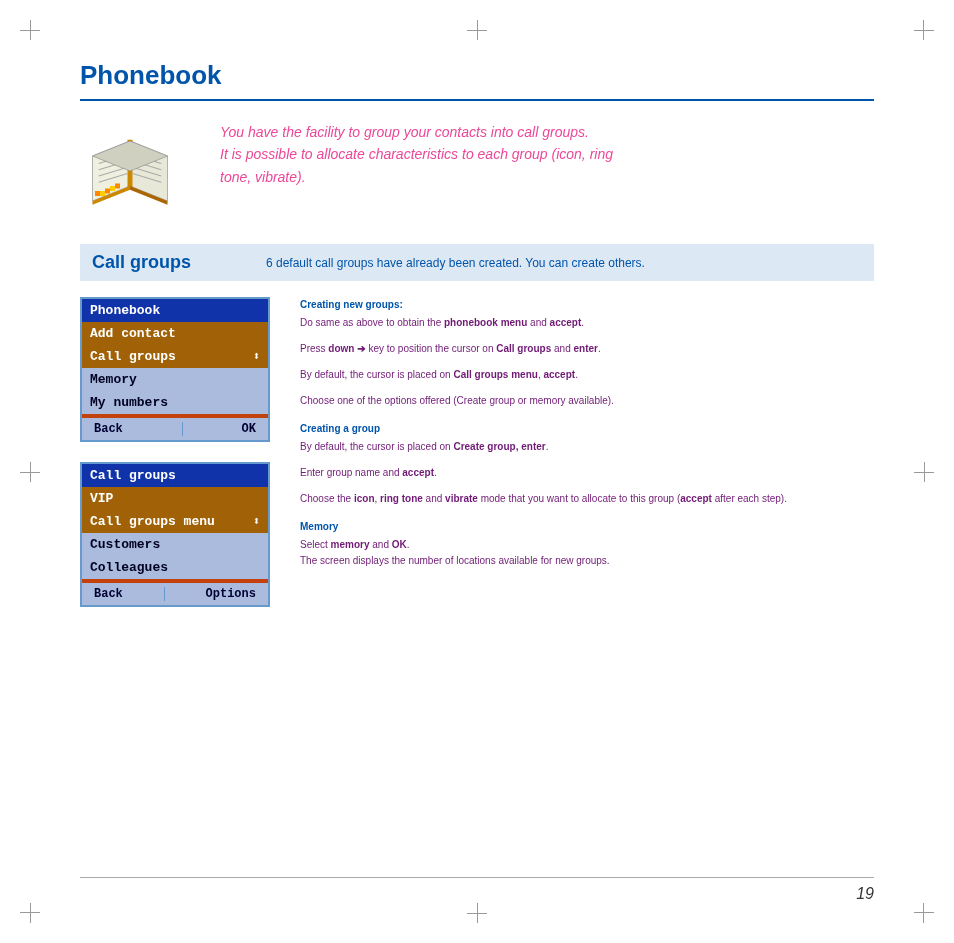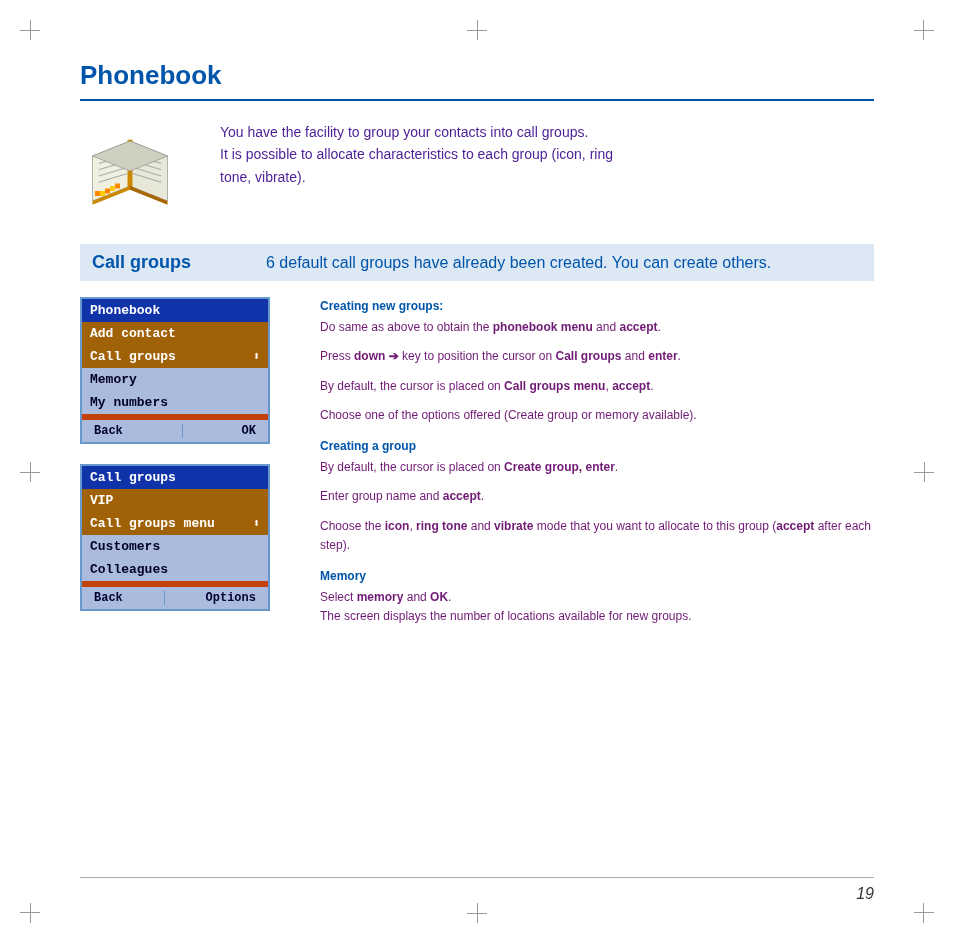--- a/index.html
+++ b/index.html
@@ -111,21 +111,22 @@
       margin-top: 5px;
     }
 
     .phonebook-icon svg {
       width: 100px;
       height: 90px;
     }
 
     .intro-text {
       font-size: 14px;
-      color: #4c1d95;
+      color: #ec4899;
+      font-style: italic;
       line-height: 1.6;
       flex: 1;
     }
 
     
     .section-header {
       background: #dde8f5;
       display: flex;
       align-items: center;
       padding: 8px 12px;
@@ -134,21 +135,21 @@
 
     .section-title {
       font-size: 18px;
       font-weight: bold;
       color: #0055aa;
       margin-right: 24px;
       min-width: 150px;
     }
 
     .section-subtitle {
-      font-size: 16px;
+      font-size: 12px;
       color: #0055aa;
       font-style: normal;
     }
 
     
     .main-content {
       display: flex;
       gap: 30px;
     }
 
@@ -200,42 +201,41 @@
     .scroll-indicator {
       font-size: 12px;
       color: #ffffff;
     }
 
     .screen-buttons {
       display: flex;
       justify-content: space-between;
       padding: 4px 12px;
       background: #aabbdd;
-      border-top: 6px solid #c2410c;
+      border-top: 4px solid #c2410c;
     }
 
     .screen-btn {
       font-size: 12px;
       font-weight: bold;
       color: #000033;
       font-family: 'Courier New', monospace;
     }
 
     .screen-divider {
       width: 1px;
       background: #6699cc;
     }
 
     
     .right-column {
       flex: 1;
-      font-size: 12px;
+      font-size: 10px;
       color: #333;
       line-height: 1.6;
-      margin-left: 20px;
     }
 
     .text-section {
       margin-bottom: 12px;
     }
 
     .text-heading {
       font-weight: bold;
       color: #0055aa;
       margin-bottom: 2px;

